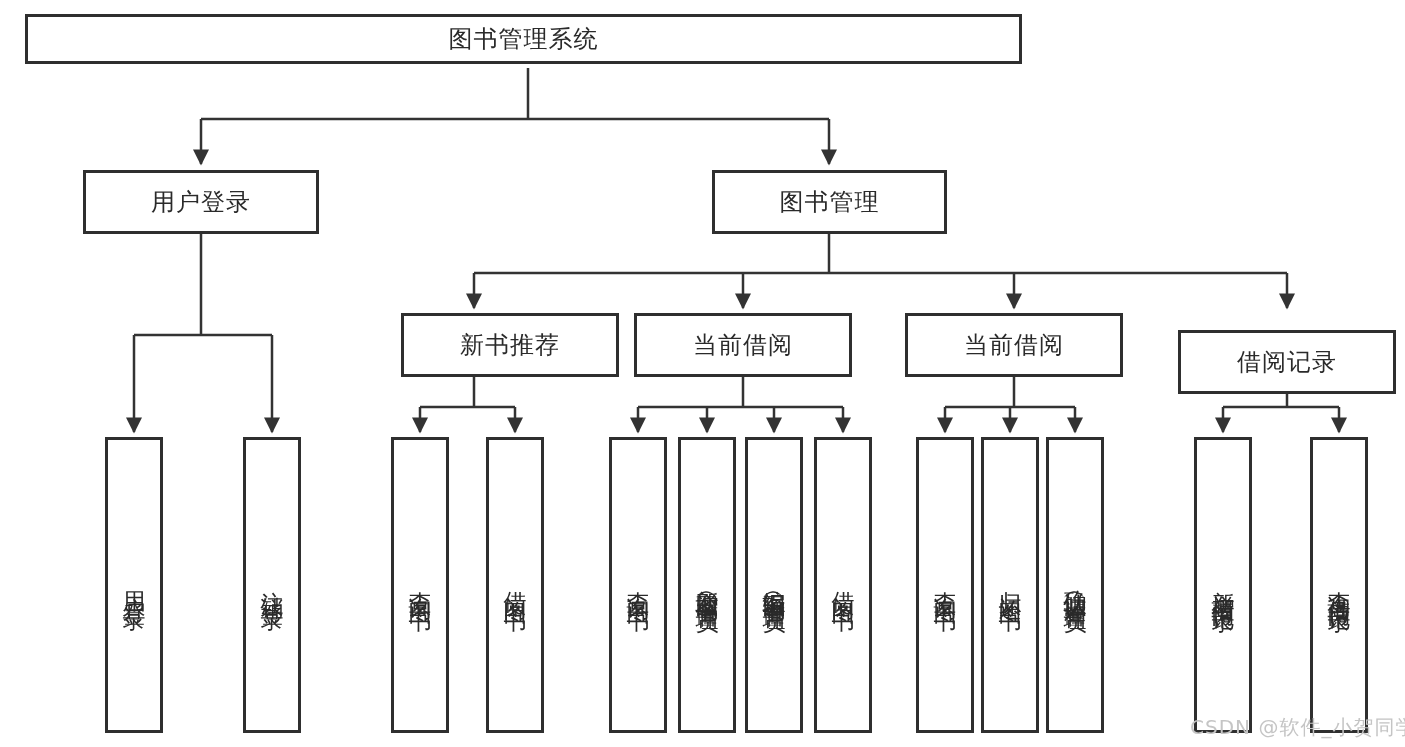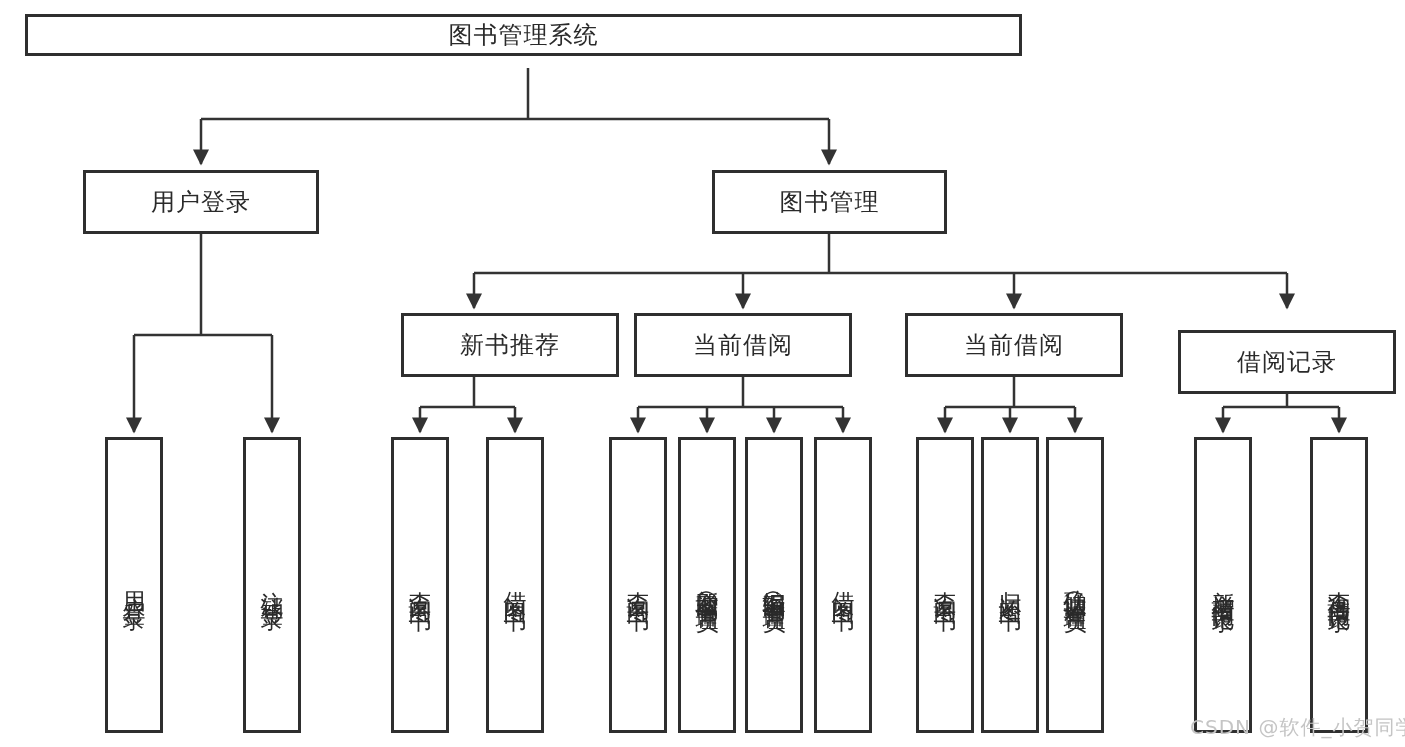--- a/index.html
+++ b/index.html
@@ -83,21 +83,21 @@
     <path d="M843 407 V432" fill="none" stroke="#333333" stroke-width="2.5" marker-end="url(#arrow)"></path>
 
     <path d="M945 407 V432" fill="none" stroke="#333333" stroke-width="2.5" marker-end="url(#arrow)"></path>
     <path d="M1010 407 V432" fill="none" stroke="#333333" stroke-width="2.5" marker-end="url(#arrow)"></path>
     <path d="M1075 407 V432" fill="none" stroke="#333333" stroke-width="2.5" marker-end="url(#arrow)"></path>
 
     <path d="M1223 407 V432" fill="none" stroke="#333333" stroke-width="2.5" marker-end="url(#arrow)"></path>
     <path d="M1339 407 V432" fill="none" stroke="#333333" stroke-width="2.5" marker-end="url(#arrow)"></path>
   </svg>
 
-  <div class="box" style="left:25px; top:14px; width:997px; height:42px;">图书管理系统</div>
+  <div class="box" style="left:25px; top:14px; width:997px; height:50px;">图书管理系统</div>
 
   <div class="box" style="left:83px; top:170px; width:236px; height:64px;">用户登录</div>
   <div class="box" style="left:712px; top:170px; width:235px; height:64px;text-align:center;">图书管理</div>
 
   <div class="box" style="left:365px; top:313px; width:218px; height:64px;margin-left:36px;">新书推荐</div>
   <div class="box" style="left:634px; top:313px; width:218px; height:64px;">当前借阅</div>
   <div class="box" style="left:905px; top:313px; width:218px; height:64px;text-align:right;">当前借阅</div>
   <div class="box" style="left:1178px; top:330px; width:218px; height:64px;">借阅记录</div>
 
   <div class="box leaf" style="left:105px; top:437px; width:58px; height:296px;">用户登录</div>

